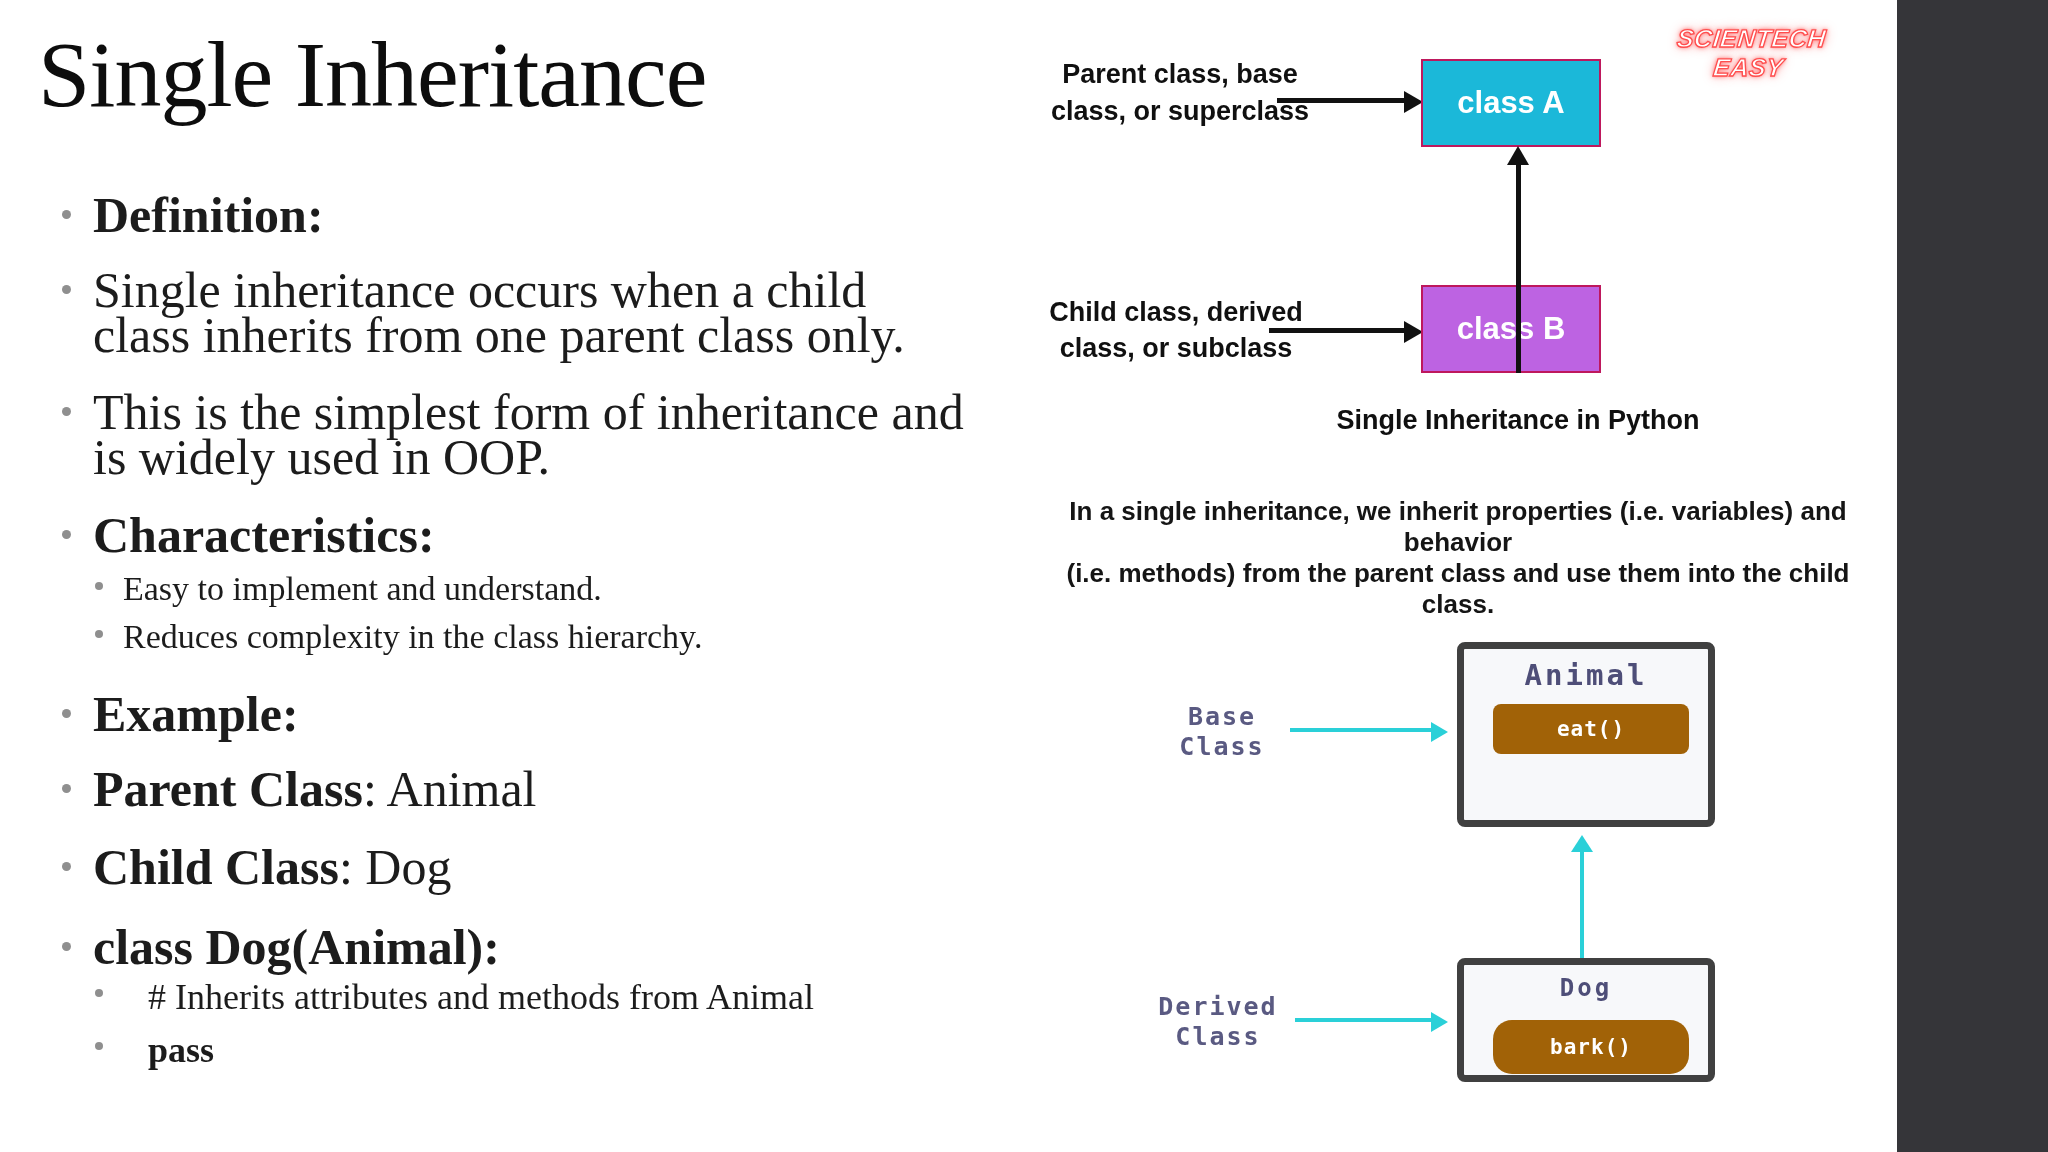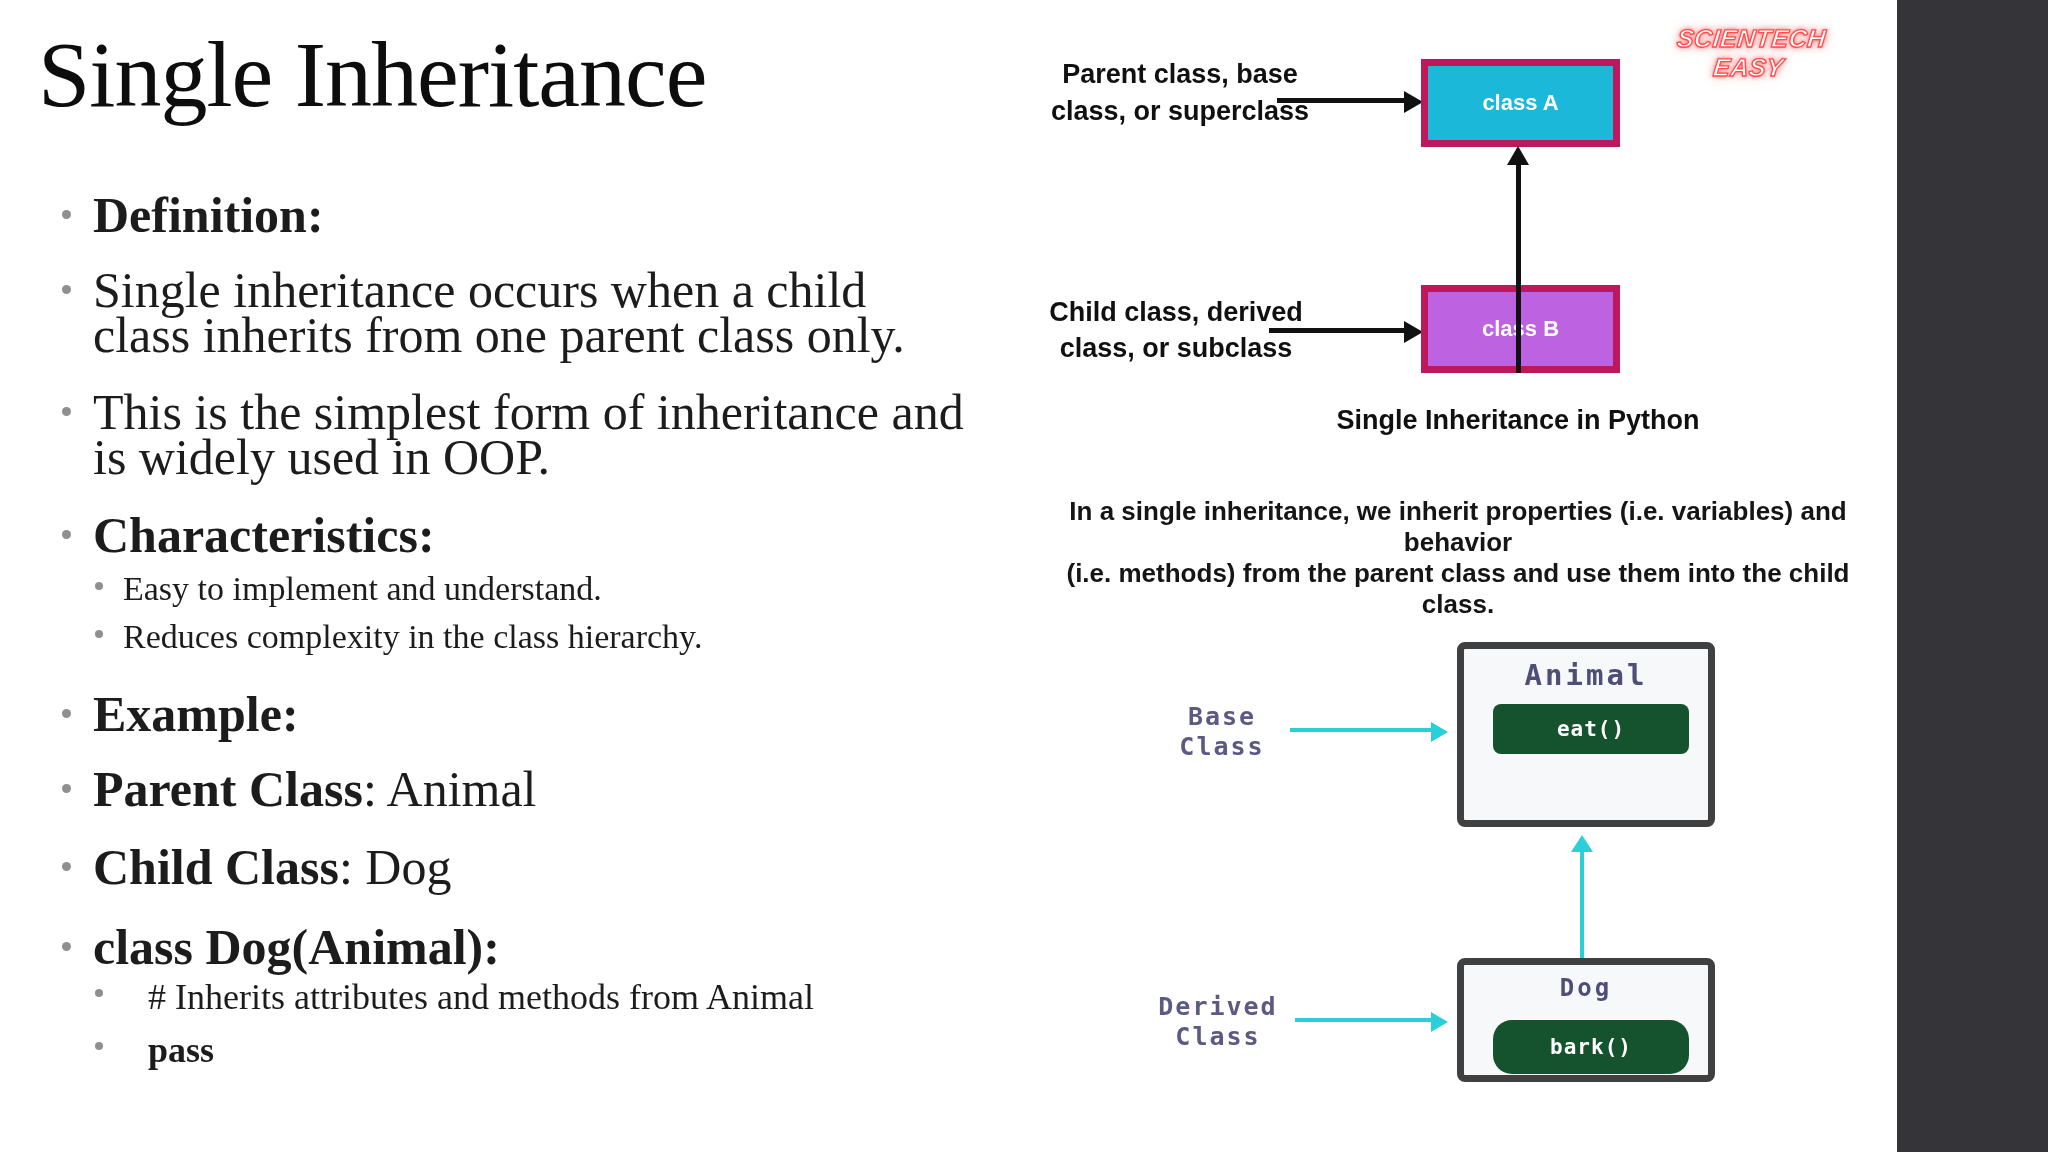--- a/index.html
+++ b/index.html
@@ -28,39 +28,39 @@
   .t-def  { top:193px; } .t-b2 { top:268px; } .t-b3 { top:390px; }
   .t-char { top:513px; } .t-s1 { top:568px; } .t-s2 { top:616px; }
   .t-ex   { top:692px; } .t-pc { top:767px; } .t-cc { top:845px; }
   .t-cd   { top:925px; } .t-inh{ top:975px; } .t-pass{ top:1028px; }
 
   
   .sans { font-family:"Liberation Sans","DejaVu Sans",sans-serif; }
   .dlabel { position:absolute; width:280px; text-align:center; font-weight:bold; font-size:27px; line-height:37px; color:#101010; }
   .lbl-parent { left:1040px; top:56px; }
   .lbl-child  { left:1036px; top:294px; line-height:36px; }
-  .cbox { position:absolute; left:1421px; width:199px; height:88px; border:7px solid #be185d;
+  .cbox { position:absolute; left:1421px; width:180px; height:88px; border:2px solid #be185d;
           display:flex; align-items:center; justify-content:center;
-          color:#fff; font-weight:bold; font-size:22px; }
+          color:#fff; font-weight:bold; font-size:31px; }
   .box-a { top:59px;  background:#1bb8d9; }
   .box-b { top:285px; background:#bd63e2; }
   .shaft-h { position:absolute; height:5px; background:#111; }
   .shaft-v { position:absolute; width:5px;  background:#111; }
   .head-right { position:absolute; width:0; height:0; border-left:19px solid #111; border-top:11px solid transparent; border-bottom:11px solid transparent; }
   .head-up    { position:absolute; width:0; height:0; border-bottom:19px solid #111; border-left:11px solid transparent; border-right:11px solid transparent; }
   .caption { position:absolute; left:1218px; top:405px; width:600px; text-align:center; font-weight:bold; font-size:27px; color:#101010; }
   .desc { position:absolute; left:1058px; top:496px; width:800px; text-align:center; font-weight:bold; font-size:26px; line-height:31px; color:#151515; }
 
   
   .mono { font-family:"DejaVu Sans Mono","Liberation Mono",monospace; }
   .uml { position:absolute; left:1457px; width:258px; background:#f7f8fa; border:7px solid #404040; border-radius:8px; }
   .uml-animal { top:642px; height:185px; }
   .uml-dog    { top:958px; height:124px; }
   .uml-title { text-align:center; font-weight:bold; color:#4e4e78; font-size:29px; letter-spacing:3px; margin-top:9px; }
-  .method { position:absolute; left:29px; right:19px; background:#14532d; border-radius:8px;
+  .method { position:absolute; left:29px; right:19px; background:#a16207; border-radius:8px;
             color:#fff; font-weight:bold; font-size:21px; letter-spacing:1px;
             display:flex; align-items:center; justify-content:center; }
   .m-eat   { top:55px;  height:50px; }
   .m-sleep { top:118px; height:48px; }
   .m-bark  { top:55px;  height:54px;border-radius:19px; }
   .side-label { position:absolute; width:200px; text-align:center; font-weight:bold; font-size:25px; line-height:30px; color:#5a5a82; letter-spacing:2px; }
   .lbl-base    { left:1122px; top:702px; }
   .lbl-derived { left:1118px; top:992px; }
   .cshaft-h { position:absolute; height:4px; background:#2ad0d8; }
   .cshaft-v { position:absolute; width:4px;  background:#2ad0d8; }

